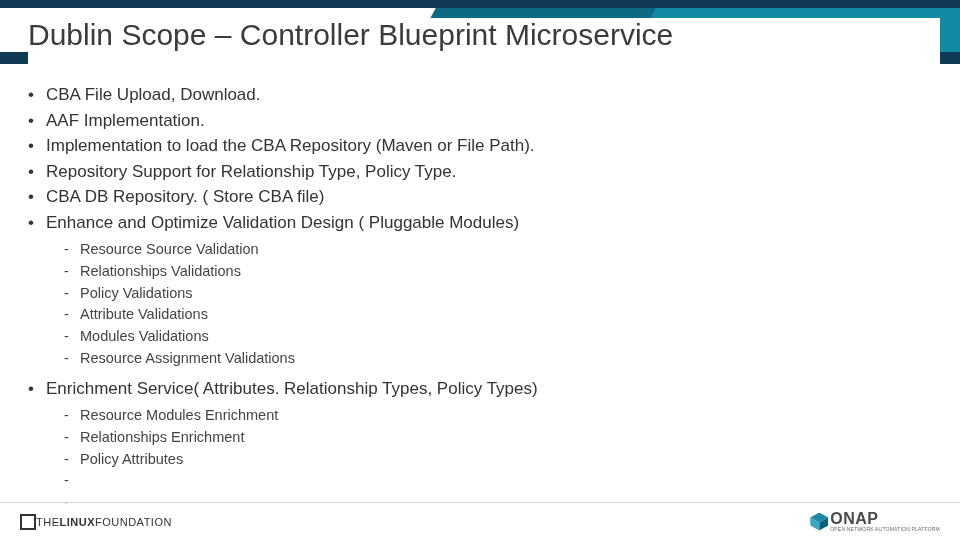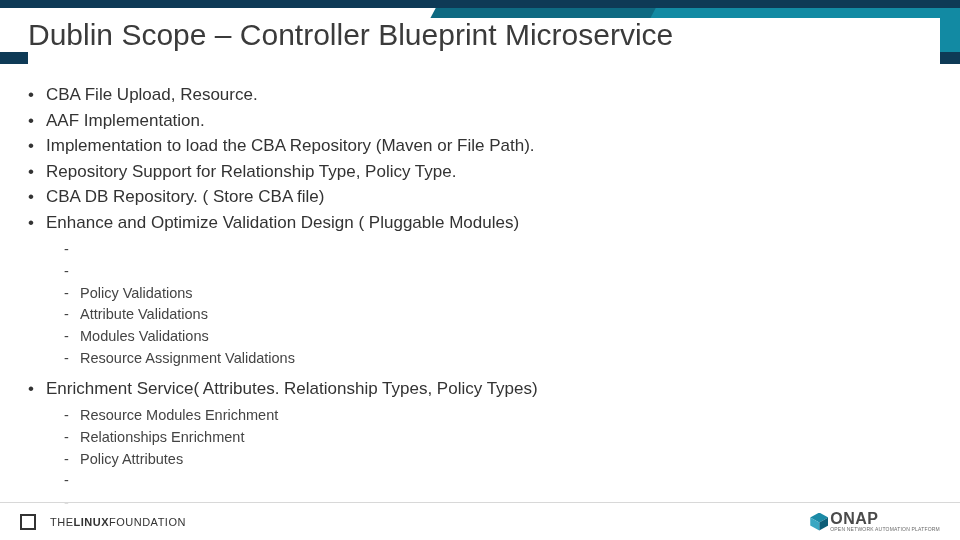--- a/index.html
+++ b/index.html
@@ -27,21 +27,21 @@
   ul.main > li > .txt { flex: 1; }
 
   ul.sub { list-style: none; margin: 4px 0 6px 36px; font-size: 14.5px; color: #444; line-height: 1.5; }
   ul.sub > li { display: flex; }
   ul.sub > li > .dash { width: 16px; flex: 0 0 16px; }
 
   .footer { position: absolute; left: 0; right: 0; bottom: 0; height: 38px;
             border-top: 1px solid #d8d8d8; display: flex; align-items: center;
             justify-content: space-between; padding: 0 20px; }
 
-  .lf-logo { display: flex; align-items: center; gap: 14px; }
+  .lf-logo { display: flex; align-items: center; gap: 0; }
   .lf-box  { width: 16px; height: 16px; border: 2px solid #333; position: relative; }
   .lf-box::after { content:""; position:absolute; right:-2px; bottom:-2px; width:8px; height:8px;
                    border-right:2px solid #333; border-bottom:2px solid #333; }
   .lf-text { font-size: 11px; letter-spacing: .5px; color:#333; }
   .lf-text b { font-weight: 700; }
 
   .onap-logo { display:flex; align-items:center; gap:2px; }
   .onap-cube { width:18px; height:18px; position:relative; }
   .onap-cube .f1 { position:absolute; inset:0; background:#1b8aa6; clip-path: polygon(50% 0,100% 28%,50% 56%,0 28%); }
   .onap-cube .f2 { position:absolute; inset:0; background:#0e5e78; clip-path: polygon(50% 56%,100% 28%,100% 72%,50% 100%); }
@@ -59,21 +59,21 @@
   <div class="band-top"></div>
   <div class="band-dark"></div>
 </div>
 
 <h1 class="title">Dublin Scope – Controller Blueprint Microservice</h1>
 
 <div class="content">
   <ul class="main" id="main-list">
       <li>
         <span class="bullet">•</span>
-        <span class="txt">CBA File Upload, Resource.</span>
+        <span class="txt">CBA File Upload, Download.</span>
       </li>
       <li>
         <span class="bullet">•</span>
         <span class="txt">AAF Implementation.</span>
       </li>
       <li>
         <span class="bullet">•</span>
         <span class="txt">Implementation to load the CBA Repository (Maven or File Path).</span>
       </li>
       <li>
@@ -84,23 +84,25 @@
         <span class="bullet">•</span>
         <span class="txt">CBA DB Repository. ( Store CBA file)</span>
       </li>
       <li>
         <span class="bullet">•</span>
         <span class="txt">Enhance and Optimize Validation Design ( Pluggable Modules)</span>
       </li>
       <ul class="sub">
         <li>
           <span class="dash">-</span>
+          <span>Resource Source Validation</span>
         </li>
         <li>
           <span class="dash">-</span>
+          <span>Relationships Validations</span>
         </li>
         <li>
           <span class="dash">-</span>
           <span>Policy Validations</span>
         </li>
         <li>
           <span class="dash">-</span>
           <span>Attribute Validations</span>
         </li>
         <li>

